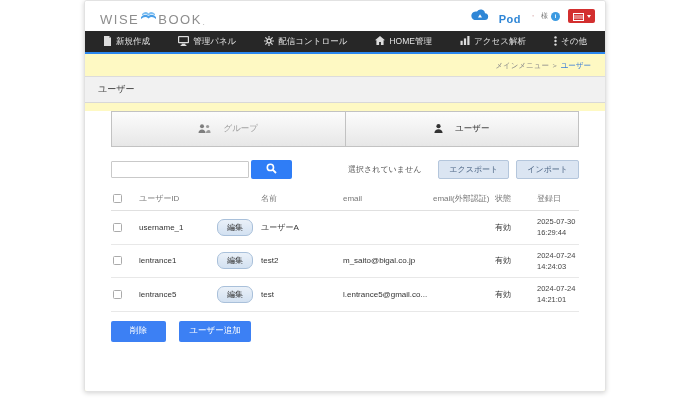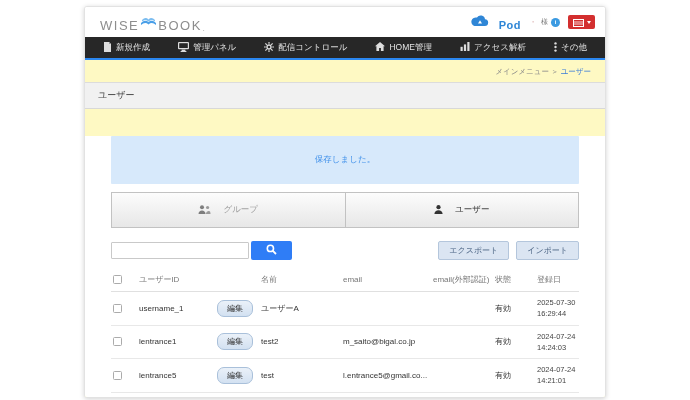--- a/index.html
+++ b/index.html
@@ -1,18 +1,18 @@
 <!DOCTYPE html>
 <html><head>
 <meta charset="utf-8">
 <style>
   * { margin:0; padding:0; box-sizing:border-box; }
   html,body { width:690px; height:400px; background:#fff; font-family:"Liberation Sans", sans-serif; }
   .window {
-    position:absolute; left:84px; top:6px; width:522px; height:392px;
+    position:absolute; left:84px; top:0; width:522px; height:392px;
     background:#fff; border:1px solid #e2e2e2; border-radius:3px;
     box-shadow:0 1px 5px rgba(0,0,0,.18); overflow:hidden;
   }
   
   .topbar { height:30px; display:flex; align-items:center; padding:0 10px; background:#fff; }
   .logo { display:flex; align-items:flex-end; margin-left:5px; }
   .logo .word { font-size:13px; letter-spacing:1.5px; color:#8d8d8d; font-weight:400; line-height:13px; }
   .logo .book-icon { margin:0 1px 1px; }
   .logo .reg { font-size:7px; color:#8d8d8d; margin-left:1px; }
   .top-spacer { flex:1; }
@@ -190,21 +190,20 @@
     <div class="breadcrumb">
       <span>メインメニュー</span>
       <span>＞</span>
       <span class="crumb-link">ユーザー</span>
     </div>
 
     <div class="panel-title">ユーザー</div>
 
     <div class="panel">
 
-      <div class="alert">保存しました。</div>
 
       <div class="tabs">
         <div class="tab tab-group">
           <span>
             <svg width="13" height="9" viewBox="0 0 13 9">
               <circle cx="4" cy="2.2" r="2" fill="#7e7e7e"></circle>
               <path d="M0.5 9c0-2.2 1.6-3.6 3.5-3.6S7.5 6.8 7.5 9z" fill="#7e7e7e"></path>
               <circle cx="9.6" cy="2.5" r="1.6" fill="#9a9a9a"></circle>
               <path d="M7.9 9c.2-2 1.4-3.1 3-3.1 1.1 0 1.6.9 1.6 3.1z" fill="#9a9a9a"></path>
             </svg>
@@ -226,20 +225,21 @@
         <input class="search-input" type="text" value="" style="">
         <button class="search-btn">
           <span>
             <svg width="11" height="11" viewBox="0 0 11 11">
               <circle cx="4.4" cy="4.4" r="3.1" fill="none" stroke="#fff" stroke-width="1.6"></circle>
               <line x1="6.9" y1="6.9" x2="10" y2="10" stroke="#fff" stroke-width="1.8"></line>
             </svg>
           </span>
         </button>
         <div class="ctrl-spacer"></div>
+        <span class="file-status">選択されていません</span>
         <button class="btn-soft">エクスポート</button>
         <button class="btn-soft">インポート</button>
       </div>
 
       <table>
         <colgroup>
           <col style="width:26px">
             <col style="width:78px">
             <col style="width:44px">
             <col style="width:82px">

